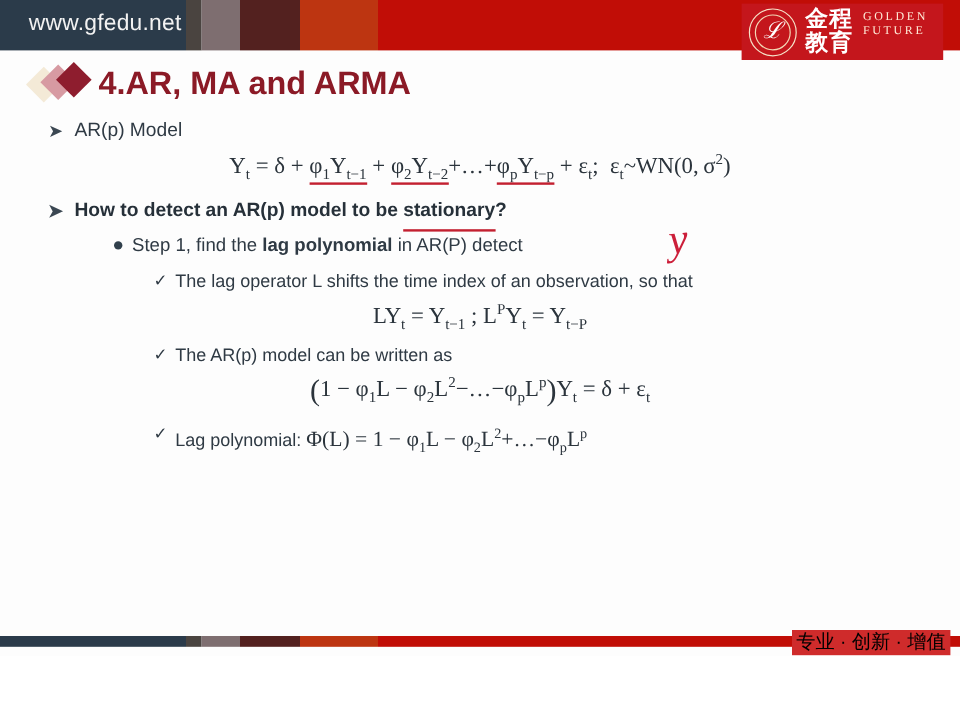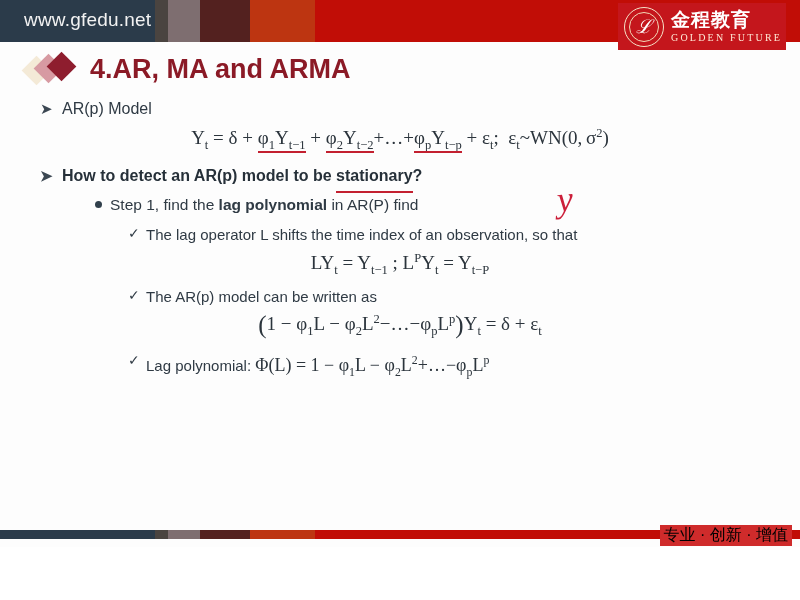--- a/index.html
+++ b/index.html
@@ -66,21 +66,21 @@
     font-family: "Liberation Serif", serif;
     font-style: italic;
     font-size: 19px;
     color: #ffffff;
     line-height: 1;
     z-index: 2;
   }
   #logo-text {
     margin-left: 7px;
     display: flex;
-    flex-direction: column;
+    flex-direction: row;
     justify-content: flex-start;
   }
   #logo-cn {
     font-size: 19px;
     color: #ffffff;
     font-weight: bold;
     line-height: 1.05;
     letter-spacing: 1px;
     font-family: "DejaVu Sans", sans-serif;
   }
@@ -108,21 +108,20 @@
     position: relative;
     width: 56px; height: 34px;
   }
   #diamond-1 { background: #f4ead7; left: 0px;  top: 8px; }
   #diamond-2 { background: #d79aa2; left: 12px; top: 6px; }
   #diamond-3 { background: #8e1d2e; left: 25px; top: 4px; }
   #title-text {
     font-size: 27px;
     font-weight: bold;
     color: #8b1a26;
-    margin-left: 8px;
     font-family: "Liberation Sans", sans-serif;
   }
 
   
   #content {
     position: absolute;
     left: 0; top: 100px;
     width: 800px;
   }
   .lvl1 {
@@ -285,21 +284,21 @@
       </span>
     </div>
 
     <div class="lvl1 bold" style="margin-top:14px;">
       <span class="arrow">➤</span>
       <span>How to detect an AR(p) model to be </span><span class="underline-red">stationary</span><span>?</span>
     </div>
 
     <div class="lvl2" style="margin-top:11px;">
       <span class="dot"></span>
-      <span>Step 1, find the </span><b>lag polynomial</b><span> in AR(P) find</span>
+      <span>Step 1, find the </span><b>lag polynomial</b><span> in AR(P) detect</span>
     </div>
 
     <div class="lvl3" style="margin-top:12px;">
       <span class="check">✓</span>
       <span>The lag operator L shifts the time index of an observation, so that</span>
     </div>
 
     <div class="eq" style="margin:8px 0 0 0;">
       <span>
         LY<sub>t</sub> = Y<sub>t−1</sub> ; L<sup>P</sup>Y<sub>t</sub> = Y<sub>t−P</sub>

